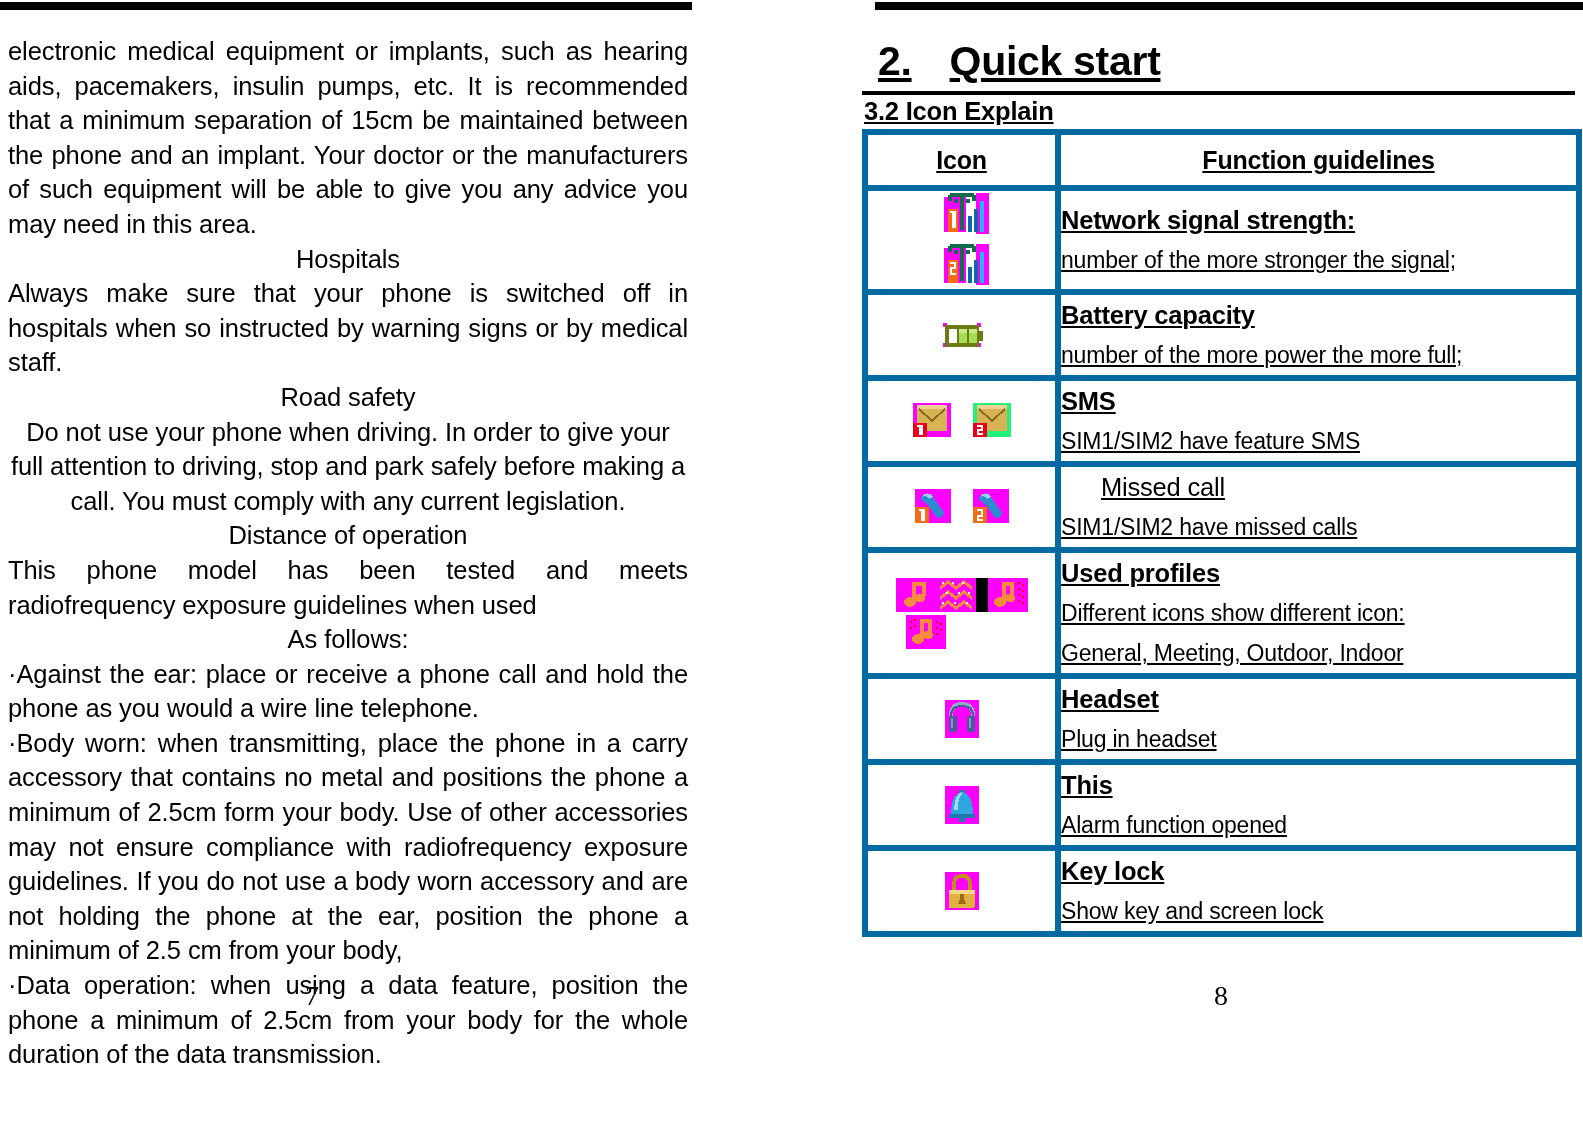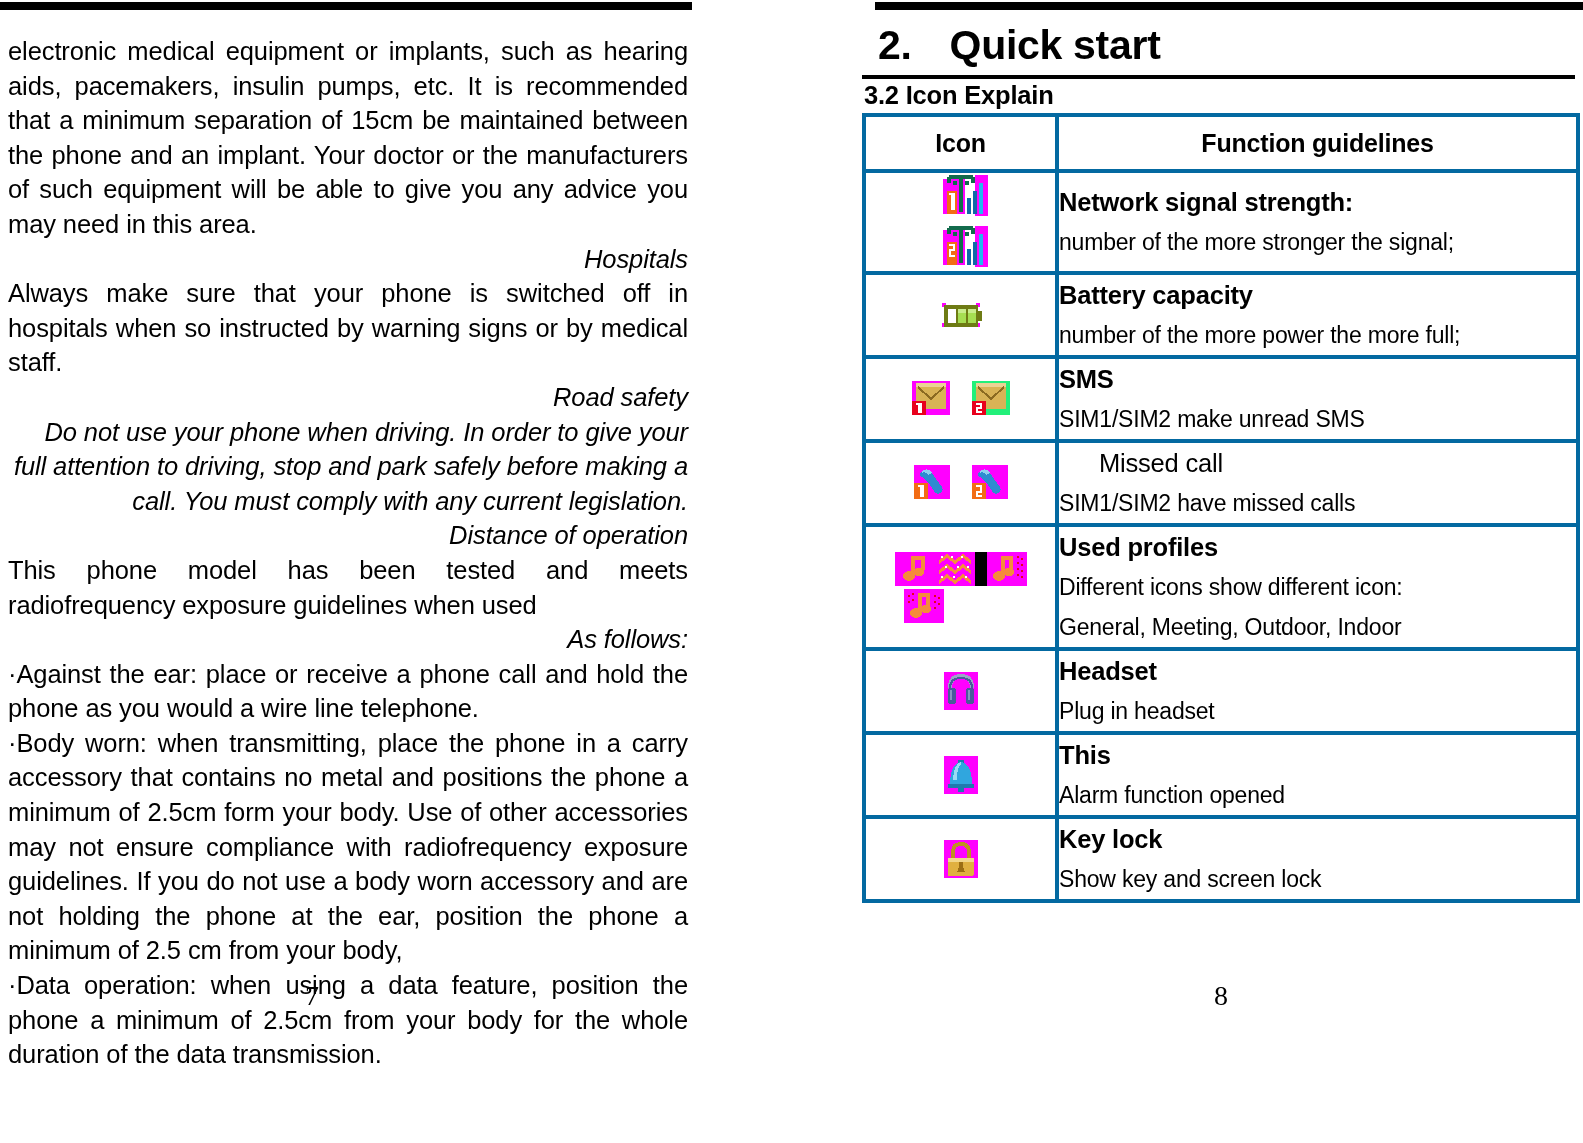--- a/index.html
+++ b/index.html
@@ -11,31 +11,31 @@
     overflow: hidden;
   }
   .page { position: relative; width: 1583px; height: 1020px; }
 
   
   .rule-left  { position: absolute; left: 0;    top: 2px; width: 692px; height: 8px; background: #000; }
   .rule-right { position: absolute; left: 875px; top: 2px; width: 708px; height: 8px; background: #000; }
 
   
   .col-left  { position: absolute; left: 8px;  top: 34px; width: 680px; }
-  .col-right { position: absolute; left: 862px; top: 14px; width: 716px; }
+  .col-right { position: absolute; left: 862px; top: 30px; width: 716px; text-decoration: underline; }
 
   
   .bodytext p {
     font-size: 25.5px;
     line-height: 34.6px;
     text-align: justify;
     text-justify: inter-word;
     letter-spacing: -0.1px;
   }
-  .bodytext p.nojust { text-align: right; font-style: italic; }
+  .bodytext p.nojust { text-align: center; }
 
   
   .chap-title {
     font-size: 41px;
     font-weight: bold;
     letter-spacing: -0.3px;
     margin-left: 16px;
     margin-top: 8px;
     white-space: pre;
   }
@@ -46,21 +46,21 @@
   }
 
   
   table.icon-table {
     border-collapse: collapse;
     width: 714px;
     margin-top: 3px;
     table-layout: fixed;
   }
   table.icon-table td, table.icon-table th {
-    border: 4px solid #0369a1;
+    border: 6px solid #0369a1;
     vertical-align: middle;
     padding: 0;
     margin-left: 29px;
   }
   .col-icon { width: 193px; }
   .col-desc { width: 521px; }
   th.hdr {
     font-size: 25px; font-weight: bold; height: 56px;
     letter-spacing: -0.2px;
   }
@@ -227,21 +227,21 @@
                   <rect x="6" y="13" width="1" height="1" fill="#FFFFFF"></rect>
                   <rect x="4" y="14" width="3" height="1" fill="#FFFFFF"></rect>
                   <rect x="4" y="15" width="1" height="1" fill="#FFFFFF"></rect>
                   <rect x="4" y="16" width="3" height="1" fill="#FFFFFF"></rect>
                 </svg>
               </span>
             </div>
           </td>
           <td class="desccell">
             <div class="d-title">SMS</div>
-            <div class="d-sub">SIM1/SIM2 make unread SMS</div>
+            <div class="d-sub">SIM1/SIM2 have feature SMS</div>
           </td>
         </tr>
 
         <tr>
           <td class="iconcell">
             <div class="iconrow">
               <span>
                 <svg class="ic" width="44" height="40" viewBox="0 0 22 20" shape-rendering="crispEdges">
                   <rect x="2" y="1" width="18" height="17" fill="#FF00FF"></rect>
                   <path d="M6 4 q3 -2 5 1 q2 3 5 7 q1 2 -1 3 q-2 1 -3 -1 q-3 -5 -6 -7 q-2 -1 0 -3 z" fill="#2E8BD0"></path>

